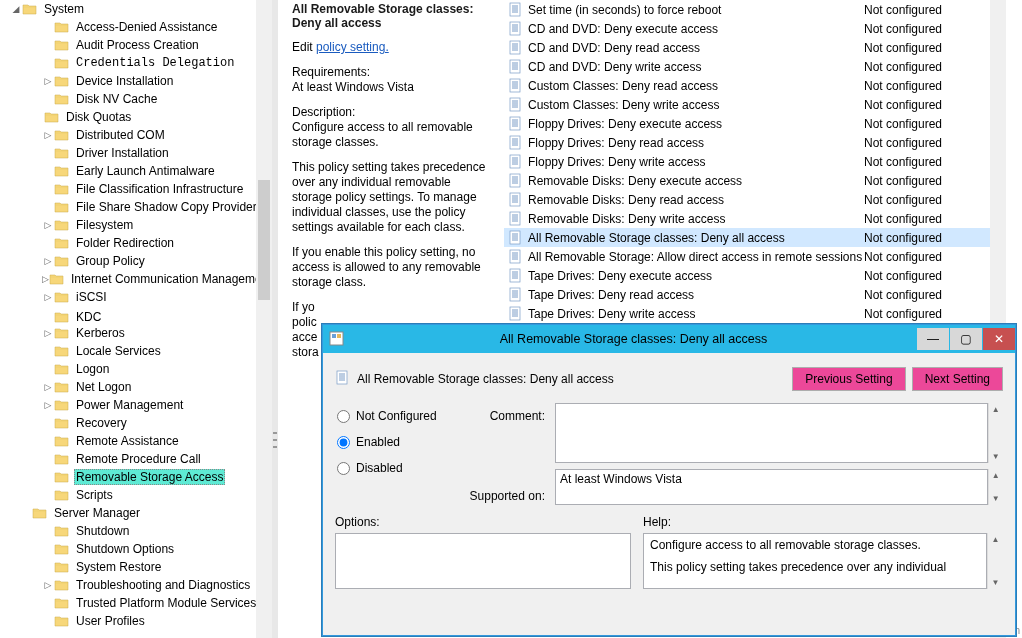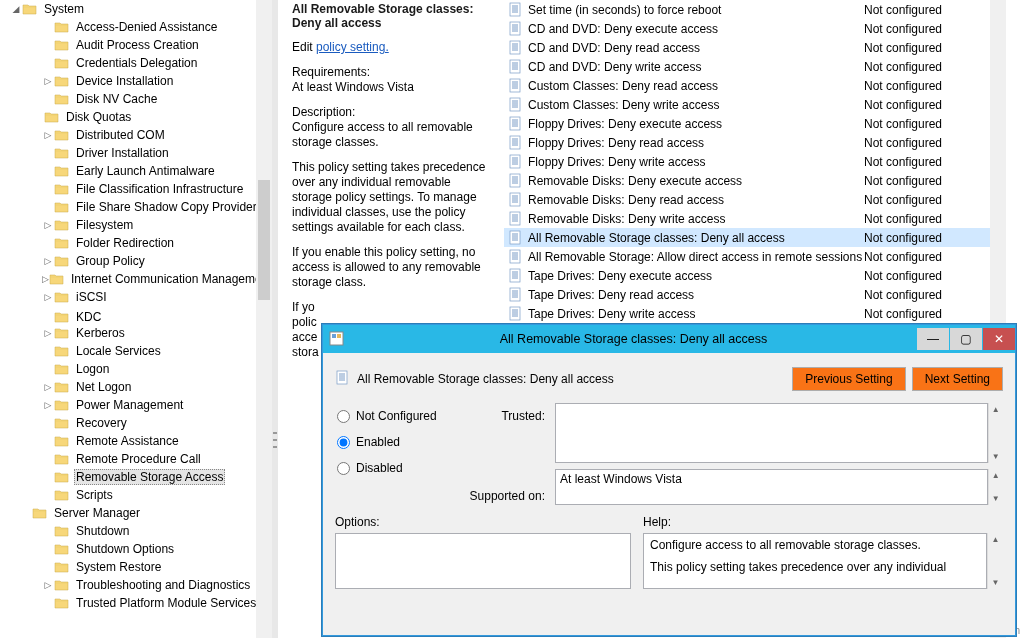--- a/index.html
+++ b/index.html
@@ -27,21 +27,21 @@
 }
 .tree-item {
   display: flex;
   align-items: center;
   height: 18px;
   padding-left: 4px;
   white-space: nowrap;
   cursor: pointer;
 }
 .tree-item.selected .label {
-  background: #e5e5e5;
+  background: #5eead4;
   border: 1px dotted #888;
   padding: 0 1px;
 }
 .expander {
   width: 12px;
   display: inline-block;
   color: #666;
   font-size: 9px;
   text-align: center;
 }
@@ -172,21 +172,21 @@
 .popup-body {
   padding: 10px 12px 0 12px;
 }
 .popup-row1 {
   display: flex;
   align-items: center;
   height: 32px;
 }
 .popup-row1 .plabel { flex: 1; display: flex; align-items: center; gap: 6px; }
 .pbtn {
-  background: #f97316;
+  background: #ec4899;
   border: 1px solid #adadad;
   padding: 4px 12px;
   font-size: 12px;
   cursor: pointer;
   margin-left: 6px;
 }
 .radio-col {
   width: 120px;
   padding-top: 8px;
 }
@@ -290,21 +290,21 @@
       </div>
       <div class="tree-item" style="padding-left: 42px;">
         <span class="expander"></span>
         <span class="folder-icon">
           <svg width="16" height="14">
             <use href="#folder"></use>
           </svg>
         </span>
         <span class="label">Audit Process Creation</span>
       </div>
-      <div class="tree-item" style="padding-left: 42px;">
+      <div class="tree-item" style="padding-left: 42px; font-family: Liberation Mono, monospace;">
         <span class="expander"></span>
         <span class="folder-icon">
           <svg width="16" height="14">
             <use href="#folder"></use>
           </svg>
         </span>
         <span class="label">Credentials Delegation</span>
       </div>
       <div class="tree-item" style="padding-left: 42px;">
         <span class="expander">▷</span>
@@ -568,20 +568,29 @@
         <span class="label">Troubleshooting and Diagnostics</span>
       </div>
       <div class="tree-item" style="padding-left: 42px;">
         <span class="expander"></span>
         <span class="folder-icon">
           <svg width="16" height="14">
             <use href="#folder"></use>
           </svg>
         </span>
         <span class="label">Trusted Platform Module Services</span>
+      </div>
+      <div class="tree-item" style="padding-left: 42px;">
+        <span class="expander"></span>
+        <span class="folder-icon">
+          <svg width="16" height="14">
+            <use href="#folder"></use>
+          </svg>
+        </span>
+        <span class="label">User Profiles</span>
       </div>
     </div>
   <div class="tree-scrollbar-stub">
     <div class="tree-scrollbar-thumb"></div>
   </div>
 </div>
 
 <div class="splitter">
   <div class="splitter-grip">
       <div></div>
@@ -803,21 +812,21 @@
         <div class="radio-row">
           <input type="radio" name="cfg" checked="" style="">
           <span>Enabled</span>
         </div>
         <div class="radio-row">
           <input type="radio" name="cfg" style="">
           <span>Disabled</span>
         </div>
       </div>
       <div class="midcol">
-        <div style="height:26px;display:flex;align-items:center;justify-content:flex-end">Trusted:</div>
+        <div style="height:26px;display:flex;align-items:center;justify-content:flex-end">Comment:</div>
         <div style="height:60px"></div>
         <div style="display:flex;align-items:center;justify-content:flex-end">Supported on:</div>
       </div>
       <div class="fieldcol">
         <div style="display:flex">
           <textarea class="txtarea comment-box" style=""></textarea>
           <div class="vsbar">
               <span class="arrow">▲</span>
               <span class="arrow">▼</span>
             </div>

